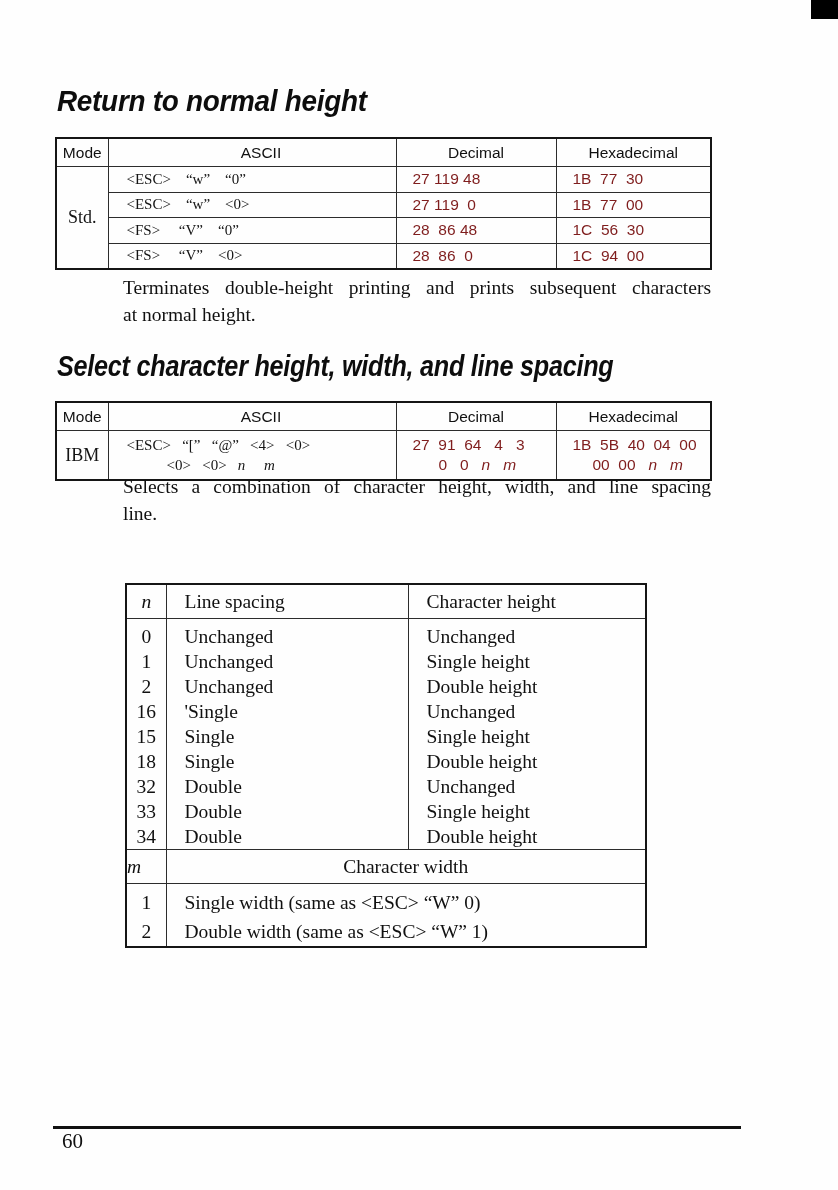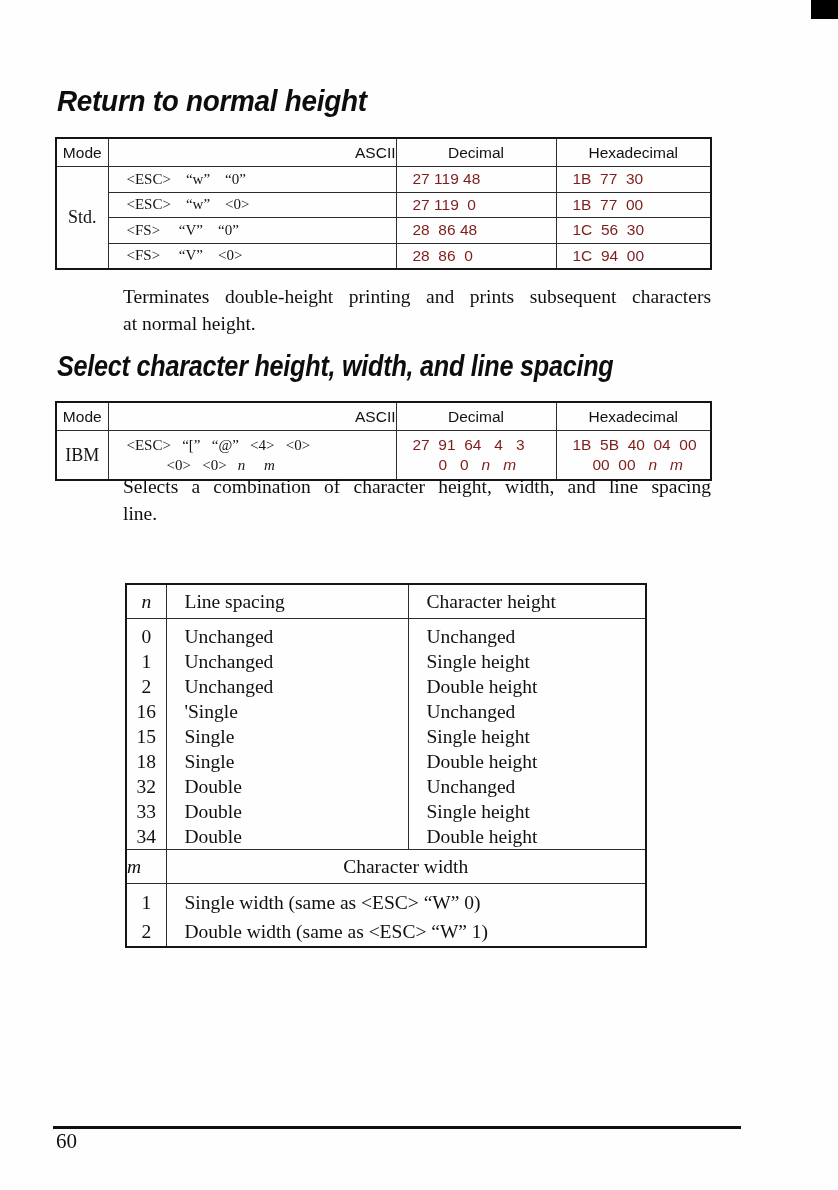--- a/index.html
+++ b/index.html
@@ -29,39 +29,39 @@
     border-collapse:collapse; table-layout:fixed;
     border:2.5px solid #151515;
   }
   .t1 { top:137px; }
   .t2 { top:401px; }
   .cmd th, .cmd td { border:1.8px solid #2c2c2c; padding:0; overflow:hidden; }
   .cmd th {
     font-family:"Liberation Sans", sans-serif; font-size:15.5px;
     font-weight:normal; height:27px; text-align:center; color:#111;
   }
-  .cmd th.ascii-h { text-align:right; padding-left:18px; }
+  .cmd th.ascii-h { text-align:center; padding-left:18px; }
   td.mode-c { text-align:center; font-size:18px; }
   td.ascii-c { padding-left:18px; font-size:15px; }
   td.num-c {
     font-family:"Liberation Sans", sans-serif; font-size:15.5px;
     padding-left:16px; color:#7f1d1d;
   }
   .t1 td { height:24.5px; }
   .t2 td { height:44px; vertical-align:middle; }
   .t2 .ascii-c, .t2 .num-c { padding-top:2px; padding-bottom:2px; }
   .t2 .ascii-c div, .t2 .num-c div { line-height:20px; }
   .pre { white-space:pre; }
   .l2a { padding-left:40px; }
   .l2d { padding-left:26px; }
   .l2h { padding-left:20px; }
 
   
   .para { position:absolute; left:123px; width:588px; font-size:19.5px; line-height:26.5px; color:#101010; }
-  .p1 { top:284px; }
+  .p1 { top:275px; }
   .p2 { top:474px; }
   .jline { text-align:justify; text-align-last:justify; }
   .it { font-style:italic; }
 
   
   .param {
     position:absolute; left:125px; top:583px; width:520px;
     border-collapse:collapse; table-layout:fixed;
     border:2.5px solid #151515; font-size:19.5px; color:#101010;
   }
@@ -72,21 +72,21 @@
   .param td.txt-c { text-align:left; padding-left:18px; }
   .param tr.mid td { border-top:0; border-bottom:0; height:25px; line-height:25px; }
   .param tr.mid-first td { padding-top:5px; }
   .param tr.m-row td { height:33px; }
   .param td.mw-h { text-align:center; }
   .param tr.w-row td { border-top:0; border-bottom:0; height:29px; line-height:29px; }
   .param tr.w-first td { padding-top:4px; }
 
   
   .footer-rule { position:absolute; left:53px; top:1126px; width:688px; height:3px; background:#111; }
-  .page-number { position:absolute; left:56px; top:1129px; font-size:21px; color:#101010; }
+  .page-number { position:absolute; left:62px; top:1129px; font-size:21px; color:#101010; }
 </style>
 </head>
 <body>
 
 <div class="page">
 
   <div class="corner-tab"></div>
 
   <h1 class="h h1">Return to normal height</h1>
 

